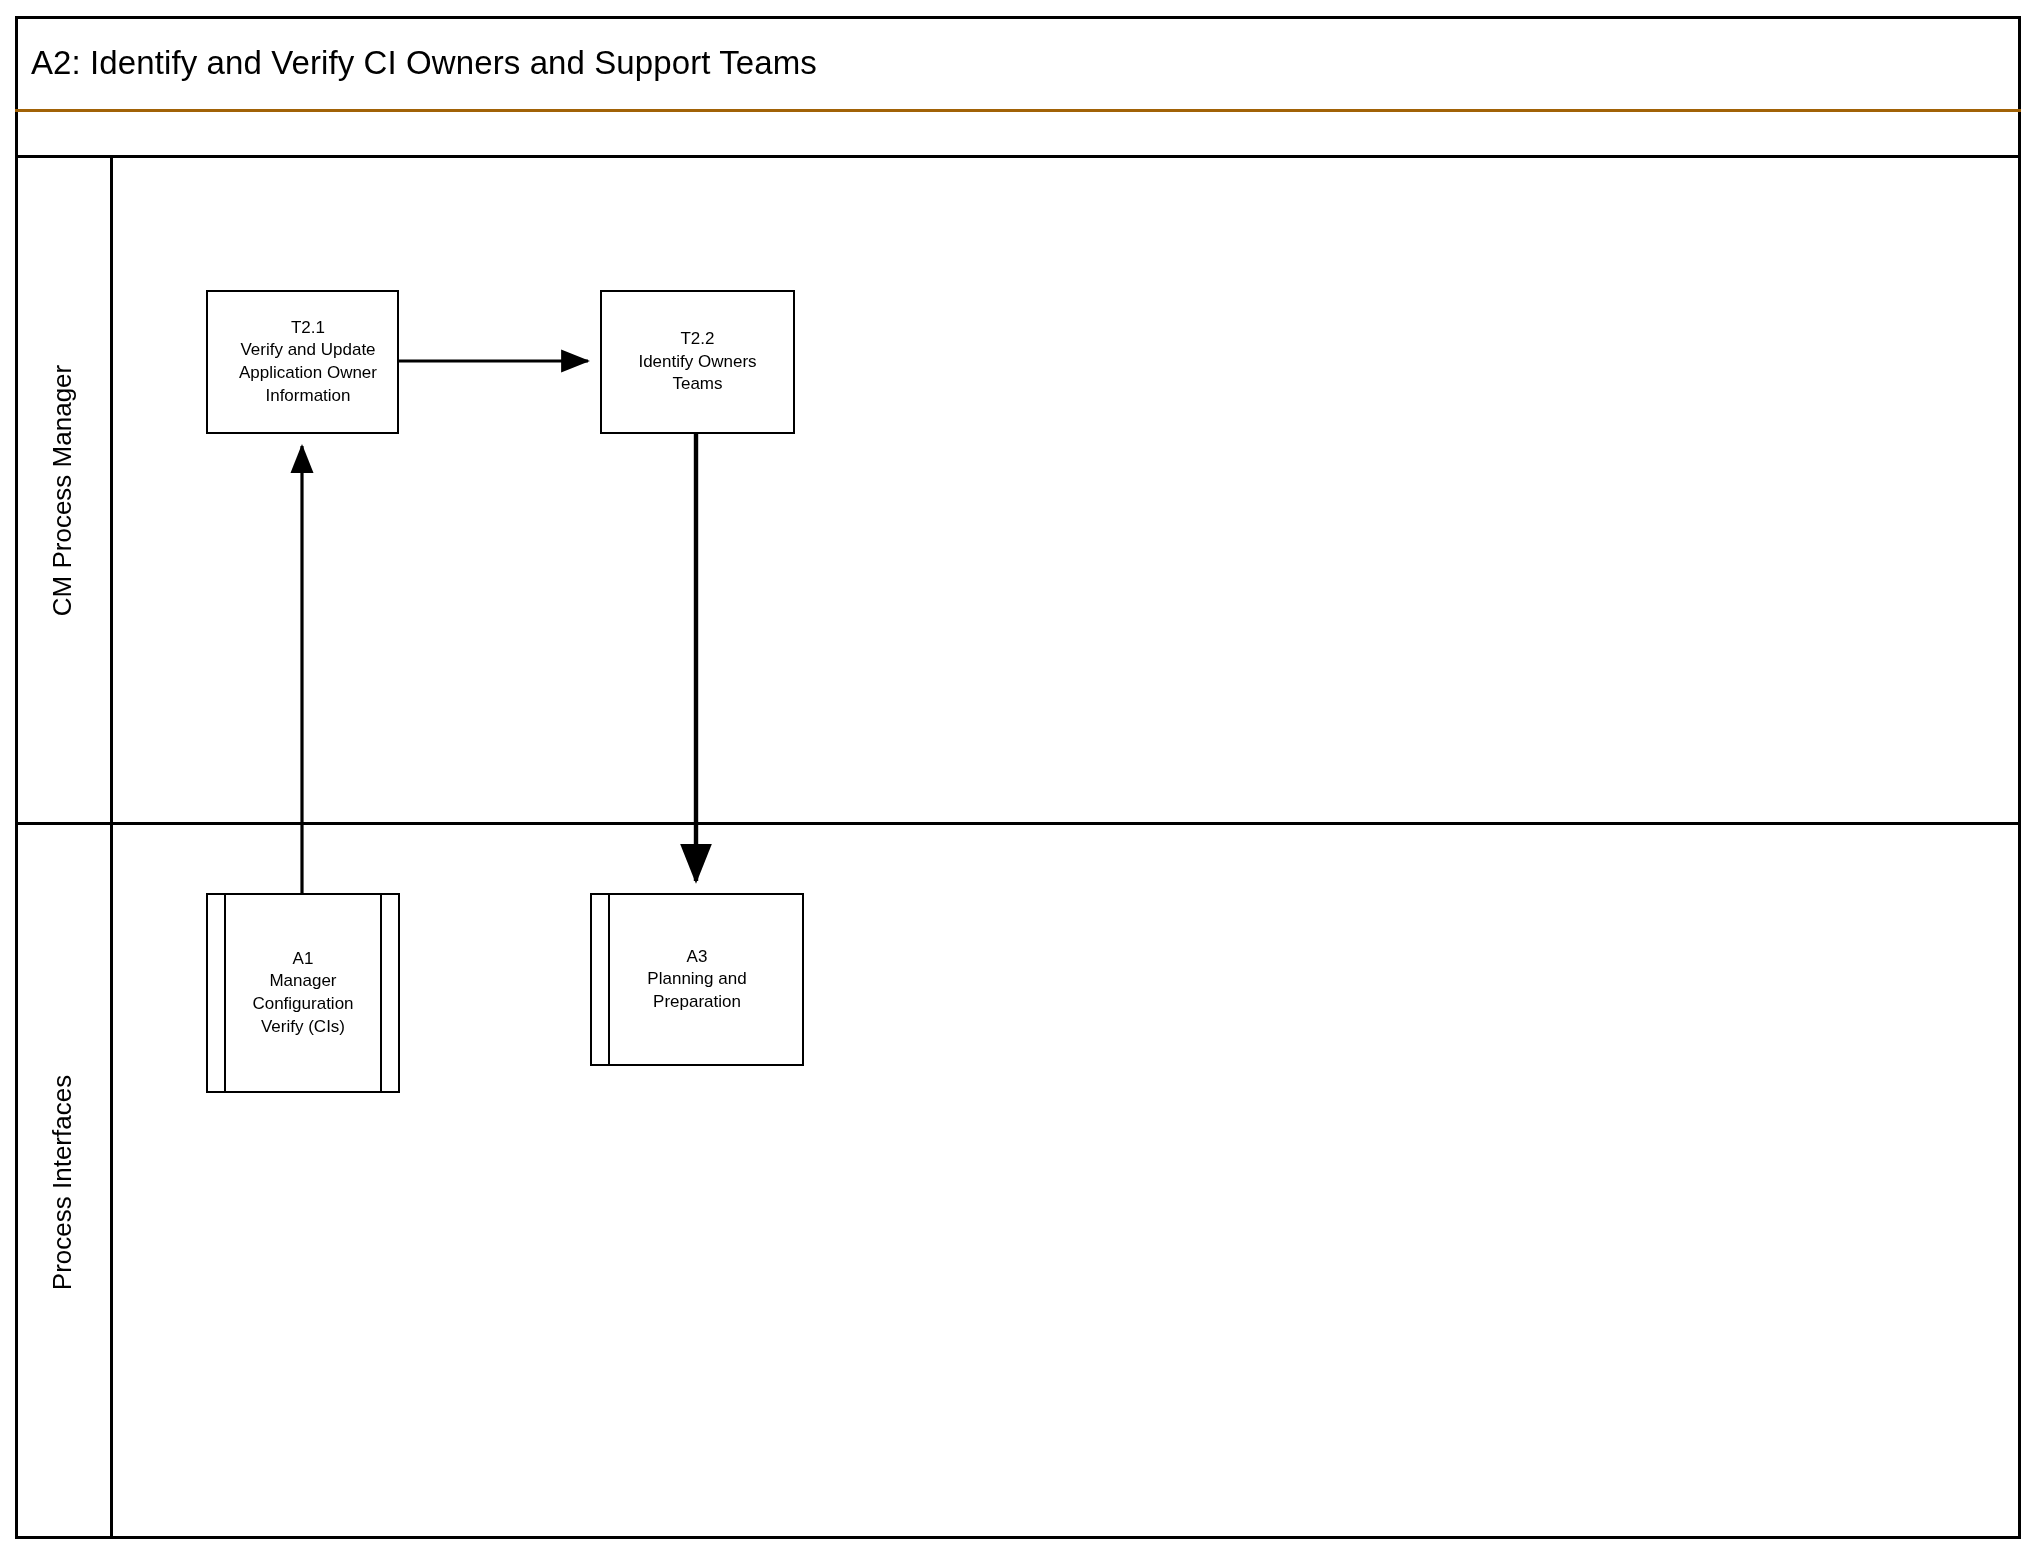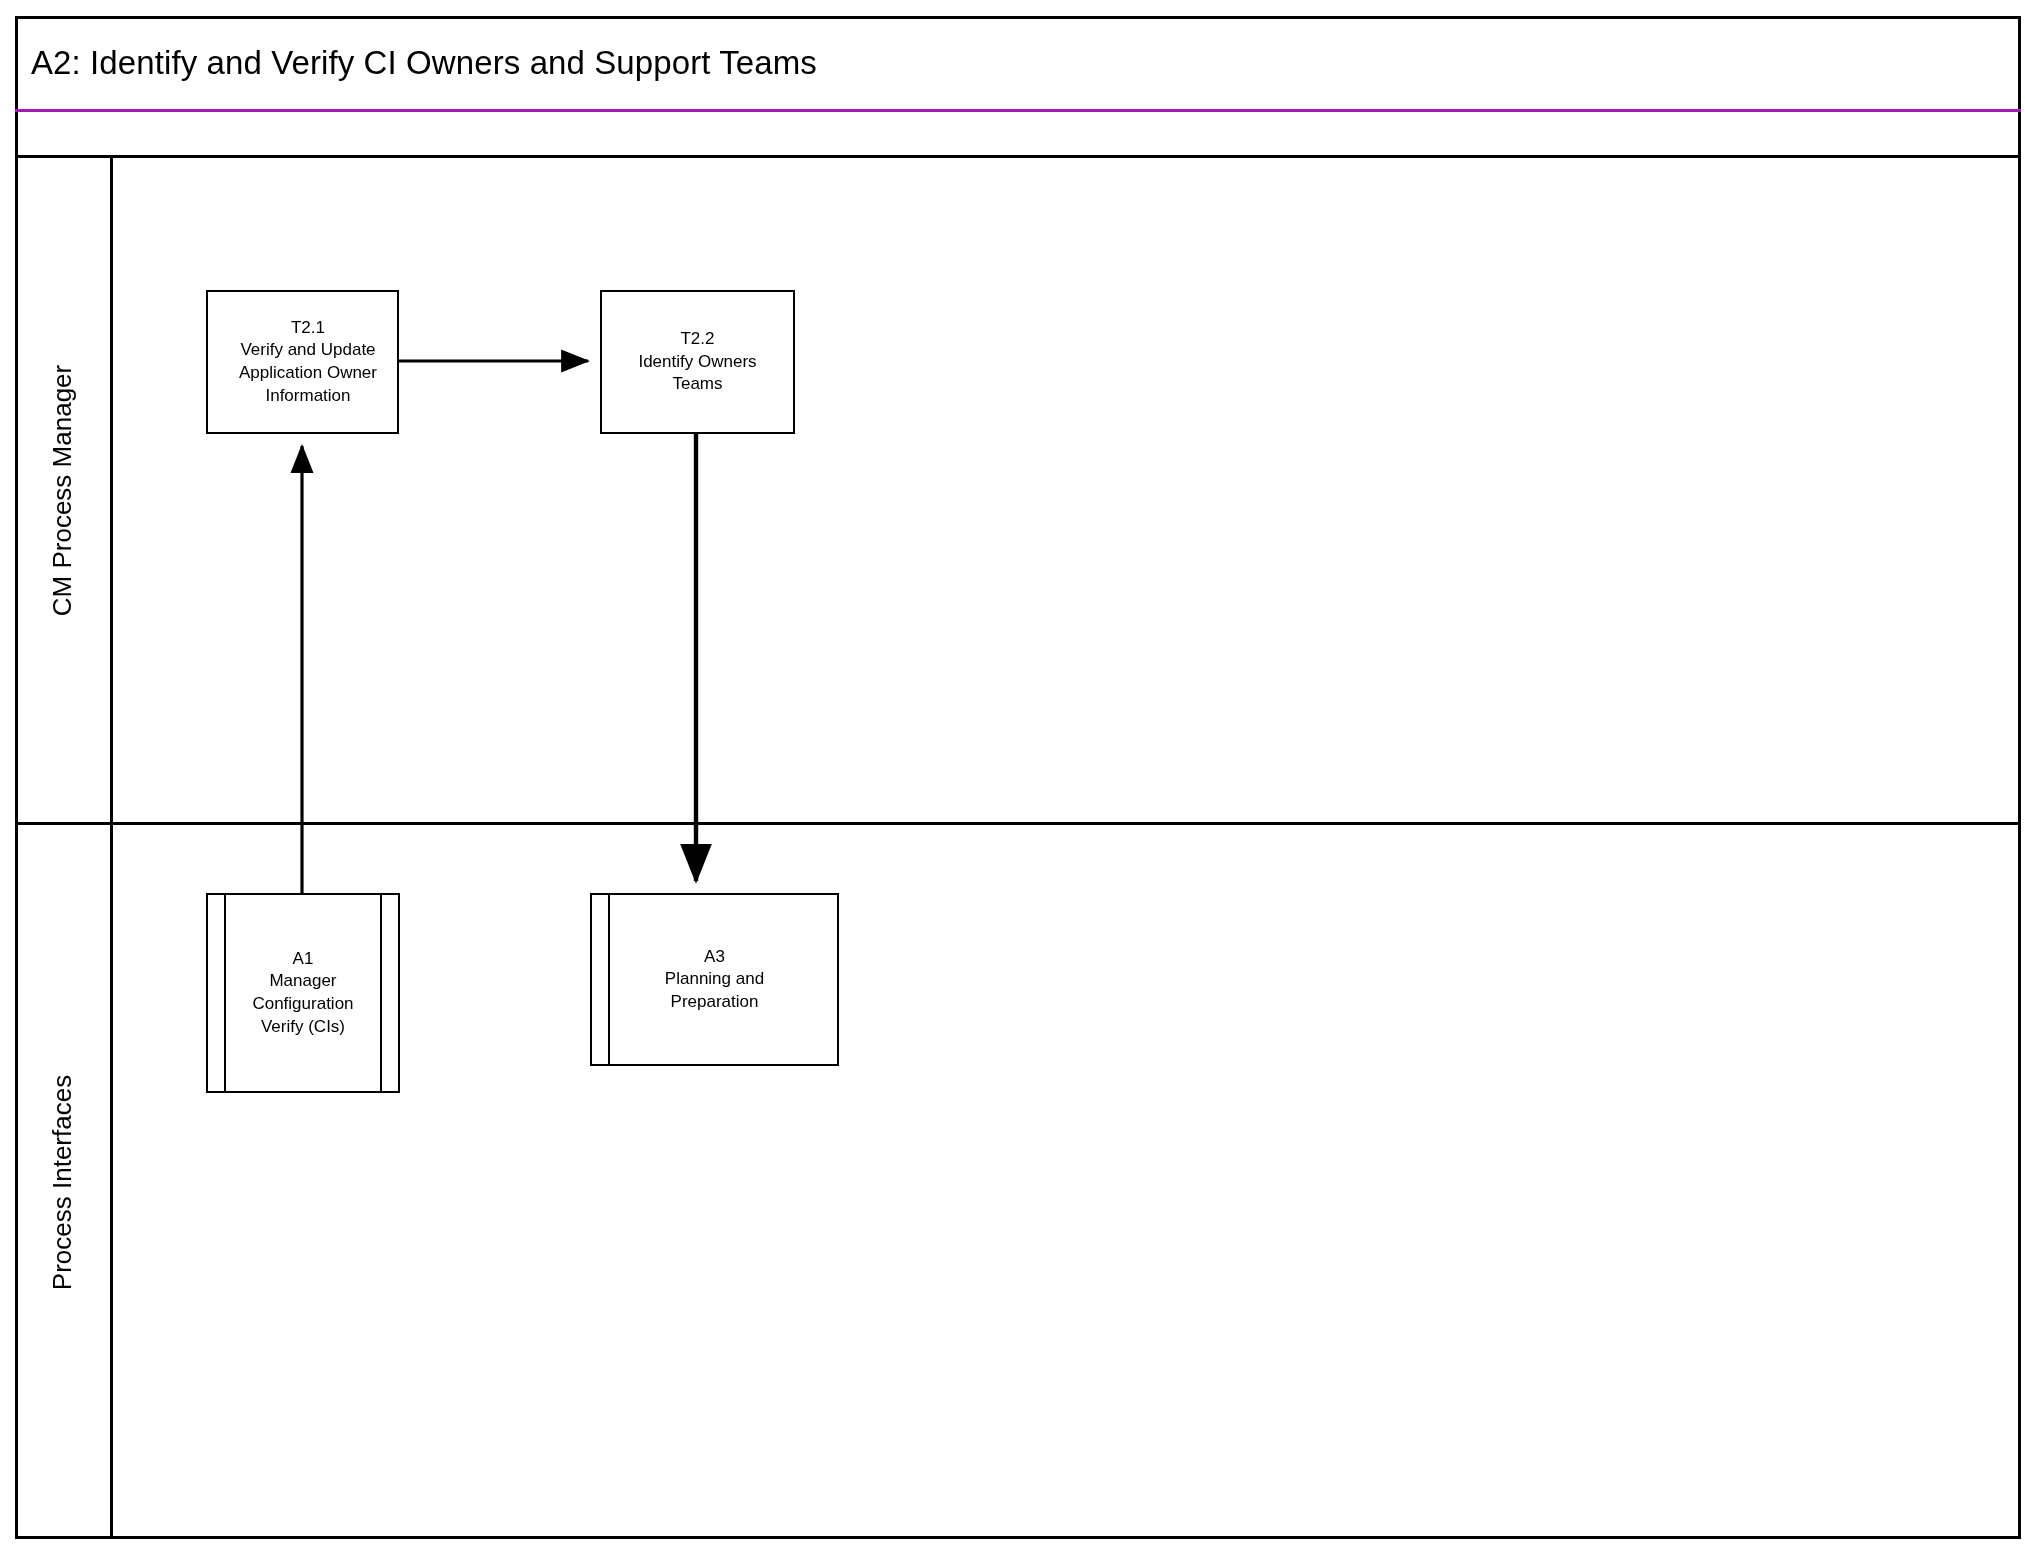--- a/index.html
+++ b/index.html
@@ -31,21 +31,21 @@
   }
 
   
   .title-row {
     position: absolute;
     left: 15px;
     top: 16px;
     width: 2006px;
     height: 96px;
     box-sizing: border-box;
-    border-bottom: 3px solid #a21caf;
+    border-bottom: 3px solid #a16207;
     display: flex;
     align-items: center;
   }
   .title-text {
     padding-left: 16px;
     font-size: 33px;
     font-weight: 400;
     letter-spacing: 0.1px;
     color: #000000;
     white-space: nowrap;
@@ -215,21 +215,21 @@
 
     <div class="subproc" style="left:206px; top:893px; width:194px; height:200px;">
       <span class="bar-l"></span>
       <span class="bar-r"></span>
       <span class="line">A1</span>
       <span class="line">Manager</span>
       <span class="line">Configuration</span>
       <span class="line">Verify (CIs)</span>
     </div>
 
-    <div class="subproc" style="left:590px; top:893px; width:249px; height:173px;">
+    <div class="subproc" style="left:590px; top:893px; width:214px; height:173px;">
       <span class="bar-l"></span>
       <span class="line">A3</span>
       <span class="line">Planning and</span>
       <span class="line">Preparation</span>
     </div>
 
   </div>
 </div>
 
 </body></html>

